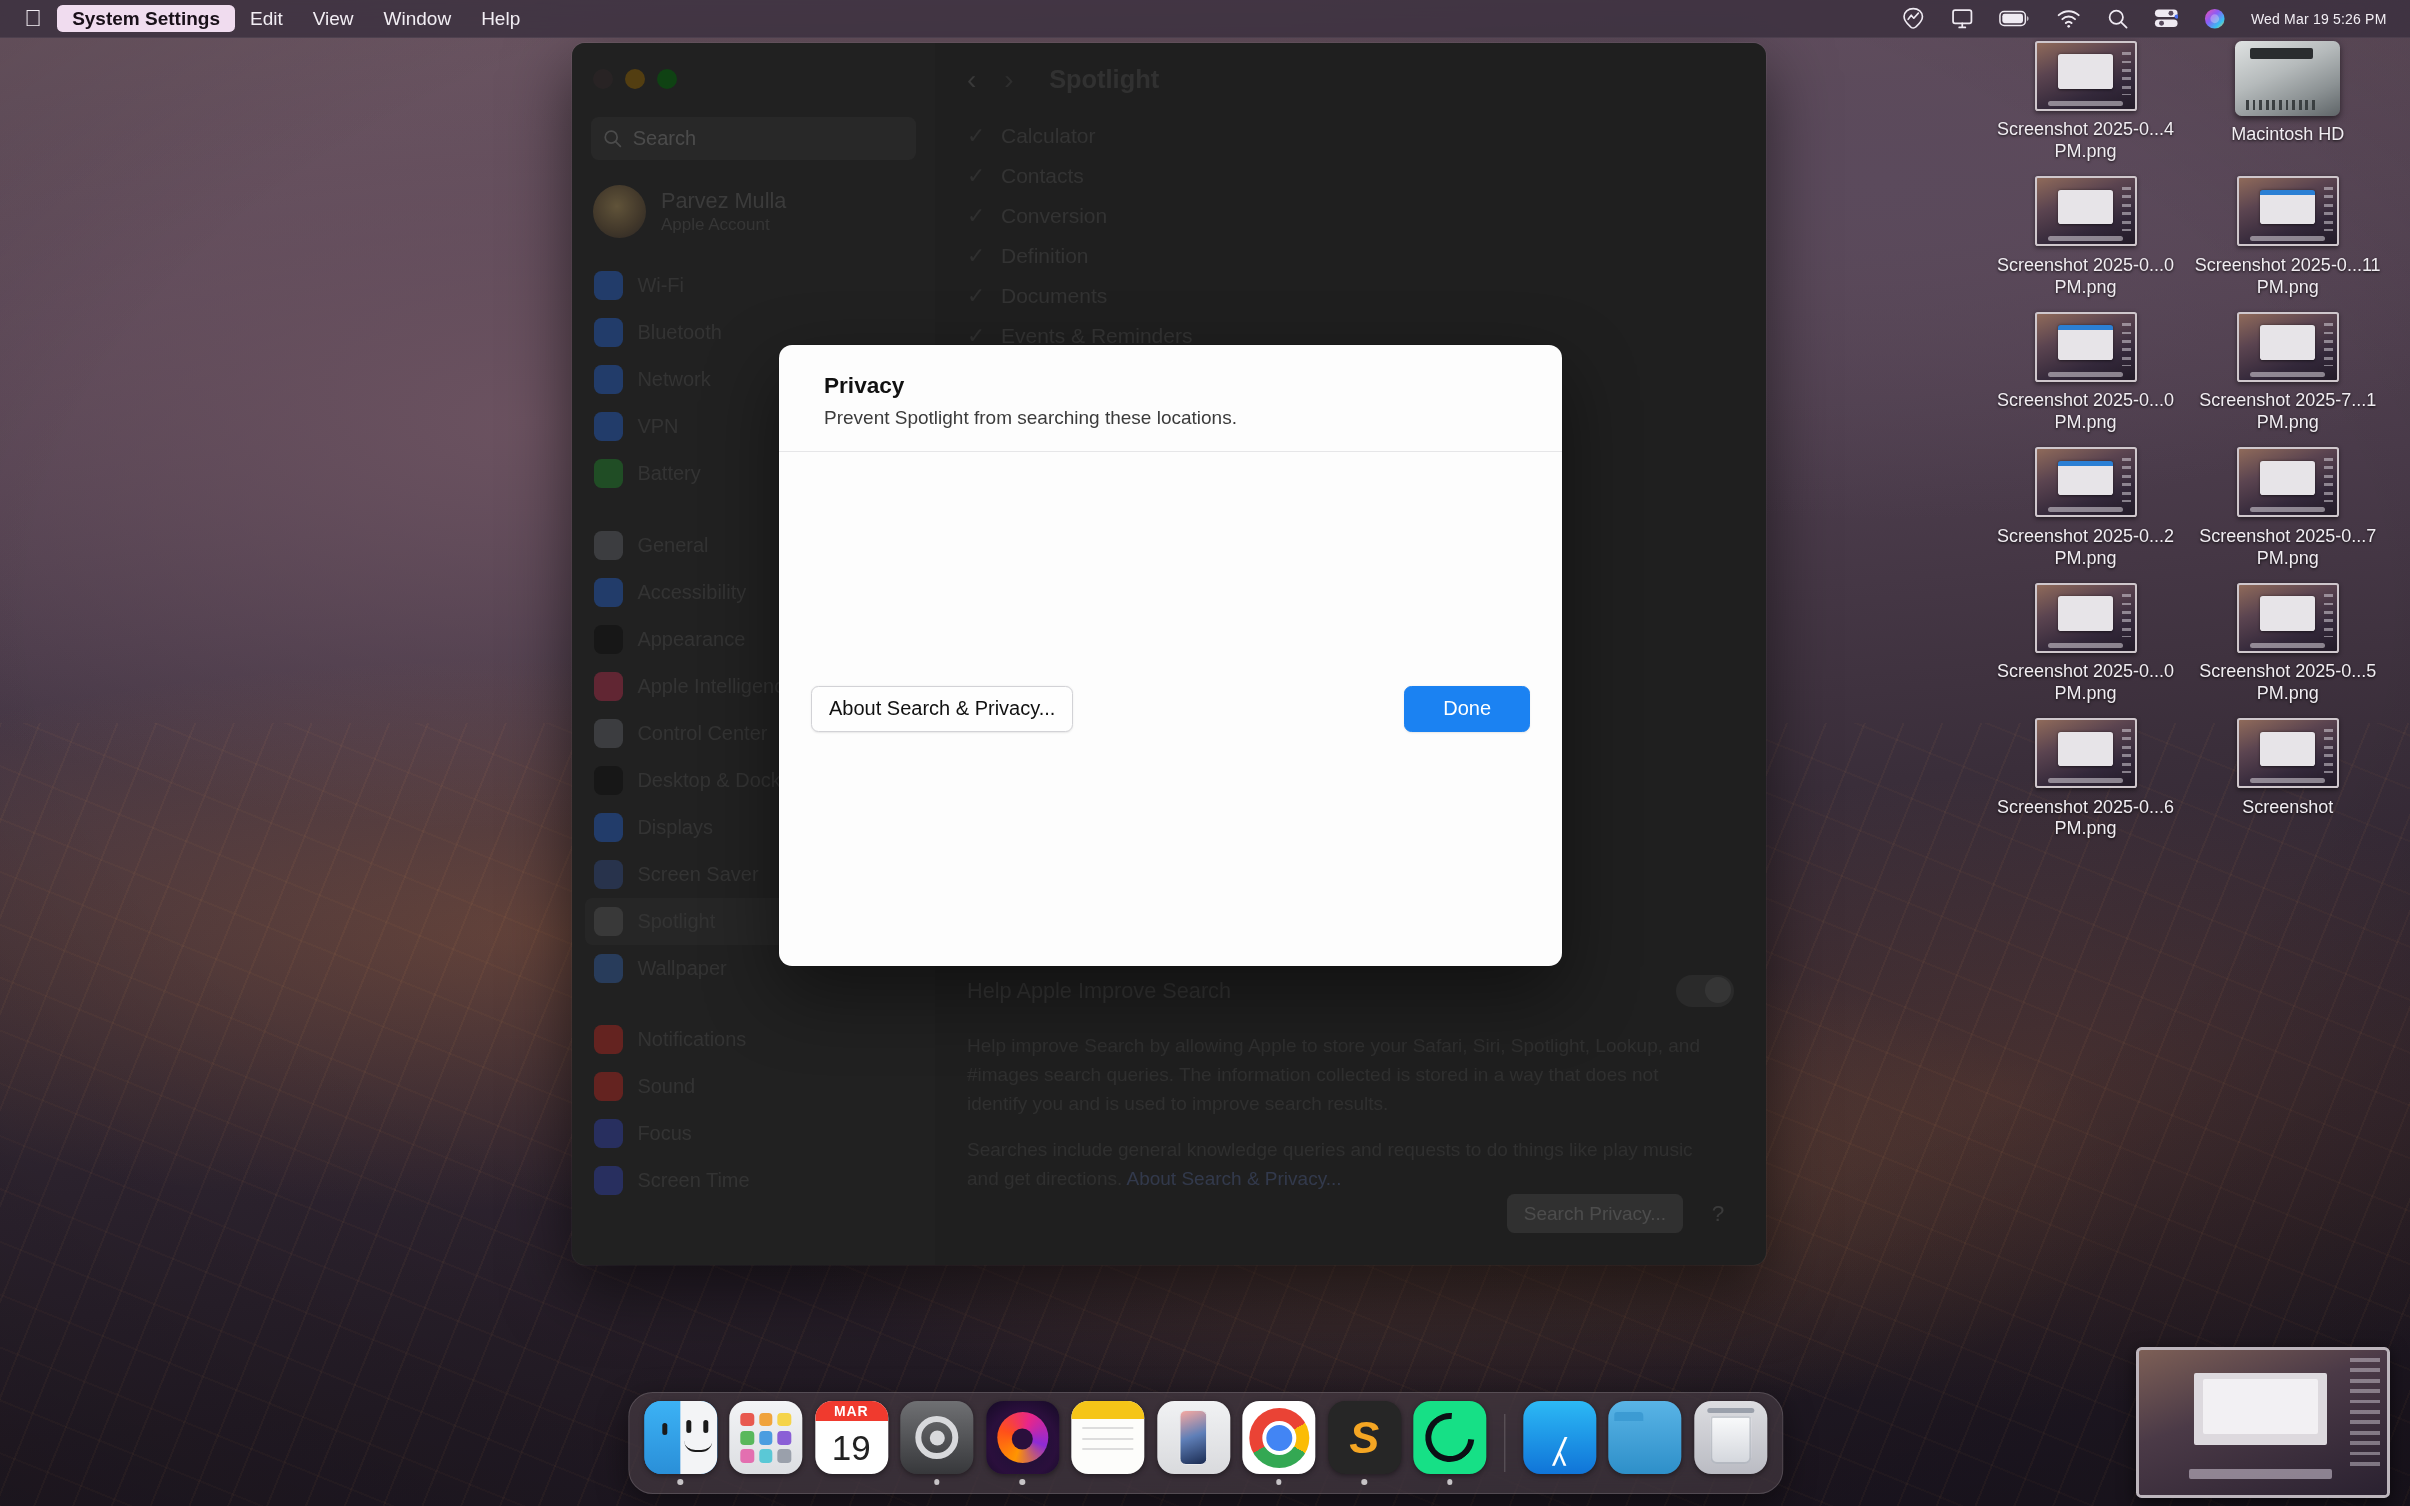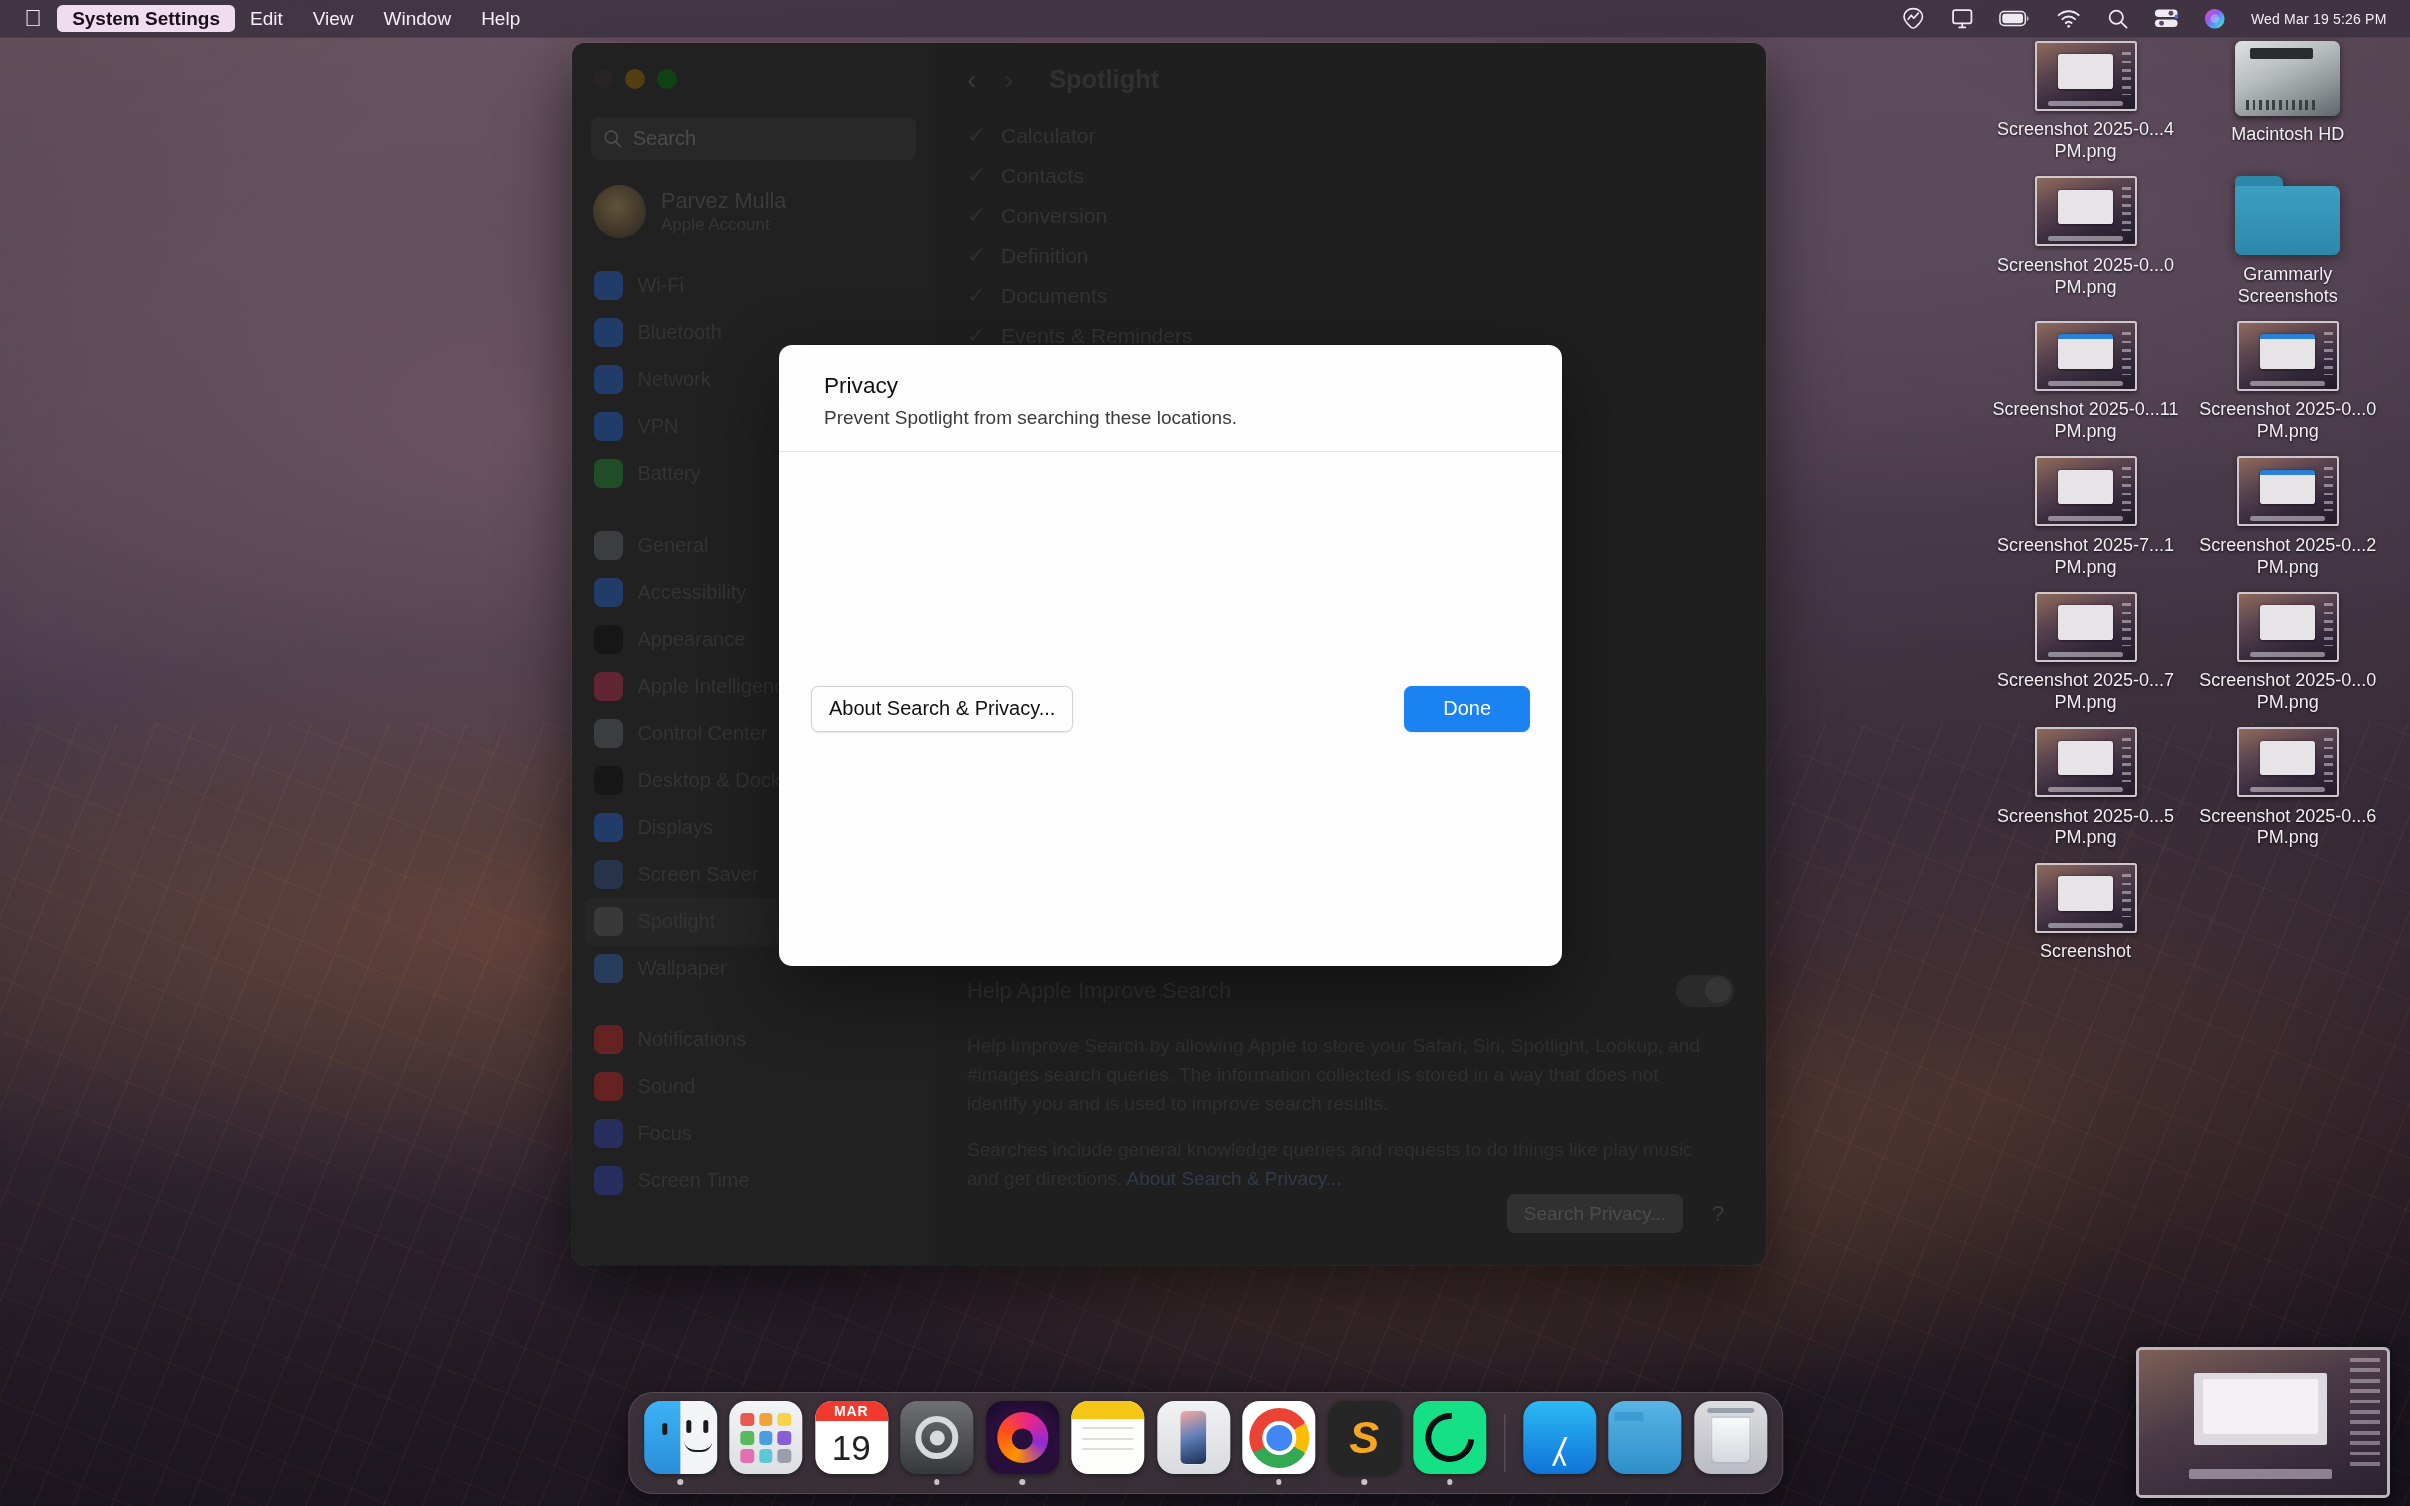--- a/index.html
+++ b/index.html
@@ -193,21 +193,21 @@
     display:flex; align-items:center; justify-content:center;
   }
   
   #privacy-sheet {
     position:absolute; left:779px; top:345px; width:783px; height:621px;
     background:#fdfdfd; border-radius:13px; z-index:40;
     box-shadow:0 28px 75px rgba(0,0,0,.45), 0 0 0 0.5px rgba(0,0,0,.16);
     display:flex; flex-direction:column; overflow:hidden;
   }
   #privacy-sheet .head { padding:28px 45px 0 45px; }
-  #privacy-sheet .ptitle { font-size:22.6px; font-weight:normal; color:#111; }
+  #privacy-sheet .ptitle { font-size:22.6px; font-weight:bold; color:#111; }
   #privacy-sheet .psub { font-size:19px; color:#3b3b3b; margin-top:7.5px; }
   #privacy-sheet .box-wrap {
     margin:21px 45px 0 45px; background:#f4f4f6; border-radius:8.5px; padding:7.5px;
   }
   #privacy-sheet .list-box {
     height:311px; background:#fff; border:2.8px solid #7ba7ef; border-radius:5.6px;
     padding:9.4px 0 0 0; overflow:hidden;
   }
   .priv-item { display:flex; align-items:center; gap:15px; padding:5.6px 17px; }
   .priv-item .fic { width:32px; height:24.5px; position:relative; flex:none; }
@@ -396,28 +396,20 @@
   <div class="desk-icon">
     <div class="thumb">
         <div class="win"></div>
         <div class="dock"></div>
         <div class="side"></div>
       </div>
     <div class="label">Screenshot
 2025-0...0 PM.png</div>
   </div>
   <div class="desk-icon">
-    <div class="folder">
-        <div class="tab"></div>
-        <div class="body"></div>
-      </div>
-    <div class="label">Grammarly
-Screenshots</div>
-  </div>
-  <div class="desk-icon">
     <div class="thumb">
         <div class="win blue-top"></div>
         <div class="dock"></div>
         <div class="side"></div>
       </div>
     <div class="label">Screenshot
 2025-0...11 PM.png</div>
   </div>
   <div class="desk-icon">
     <div class="thumb">

